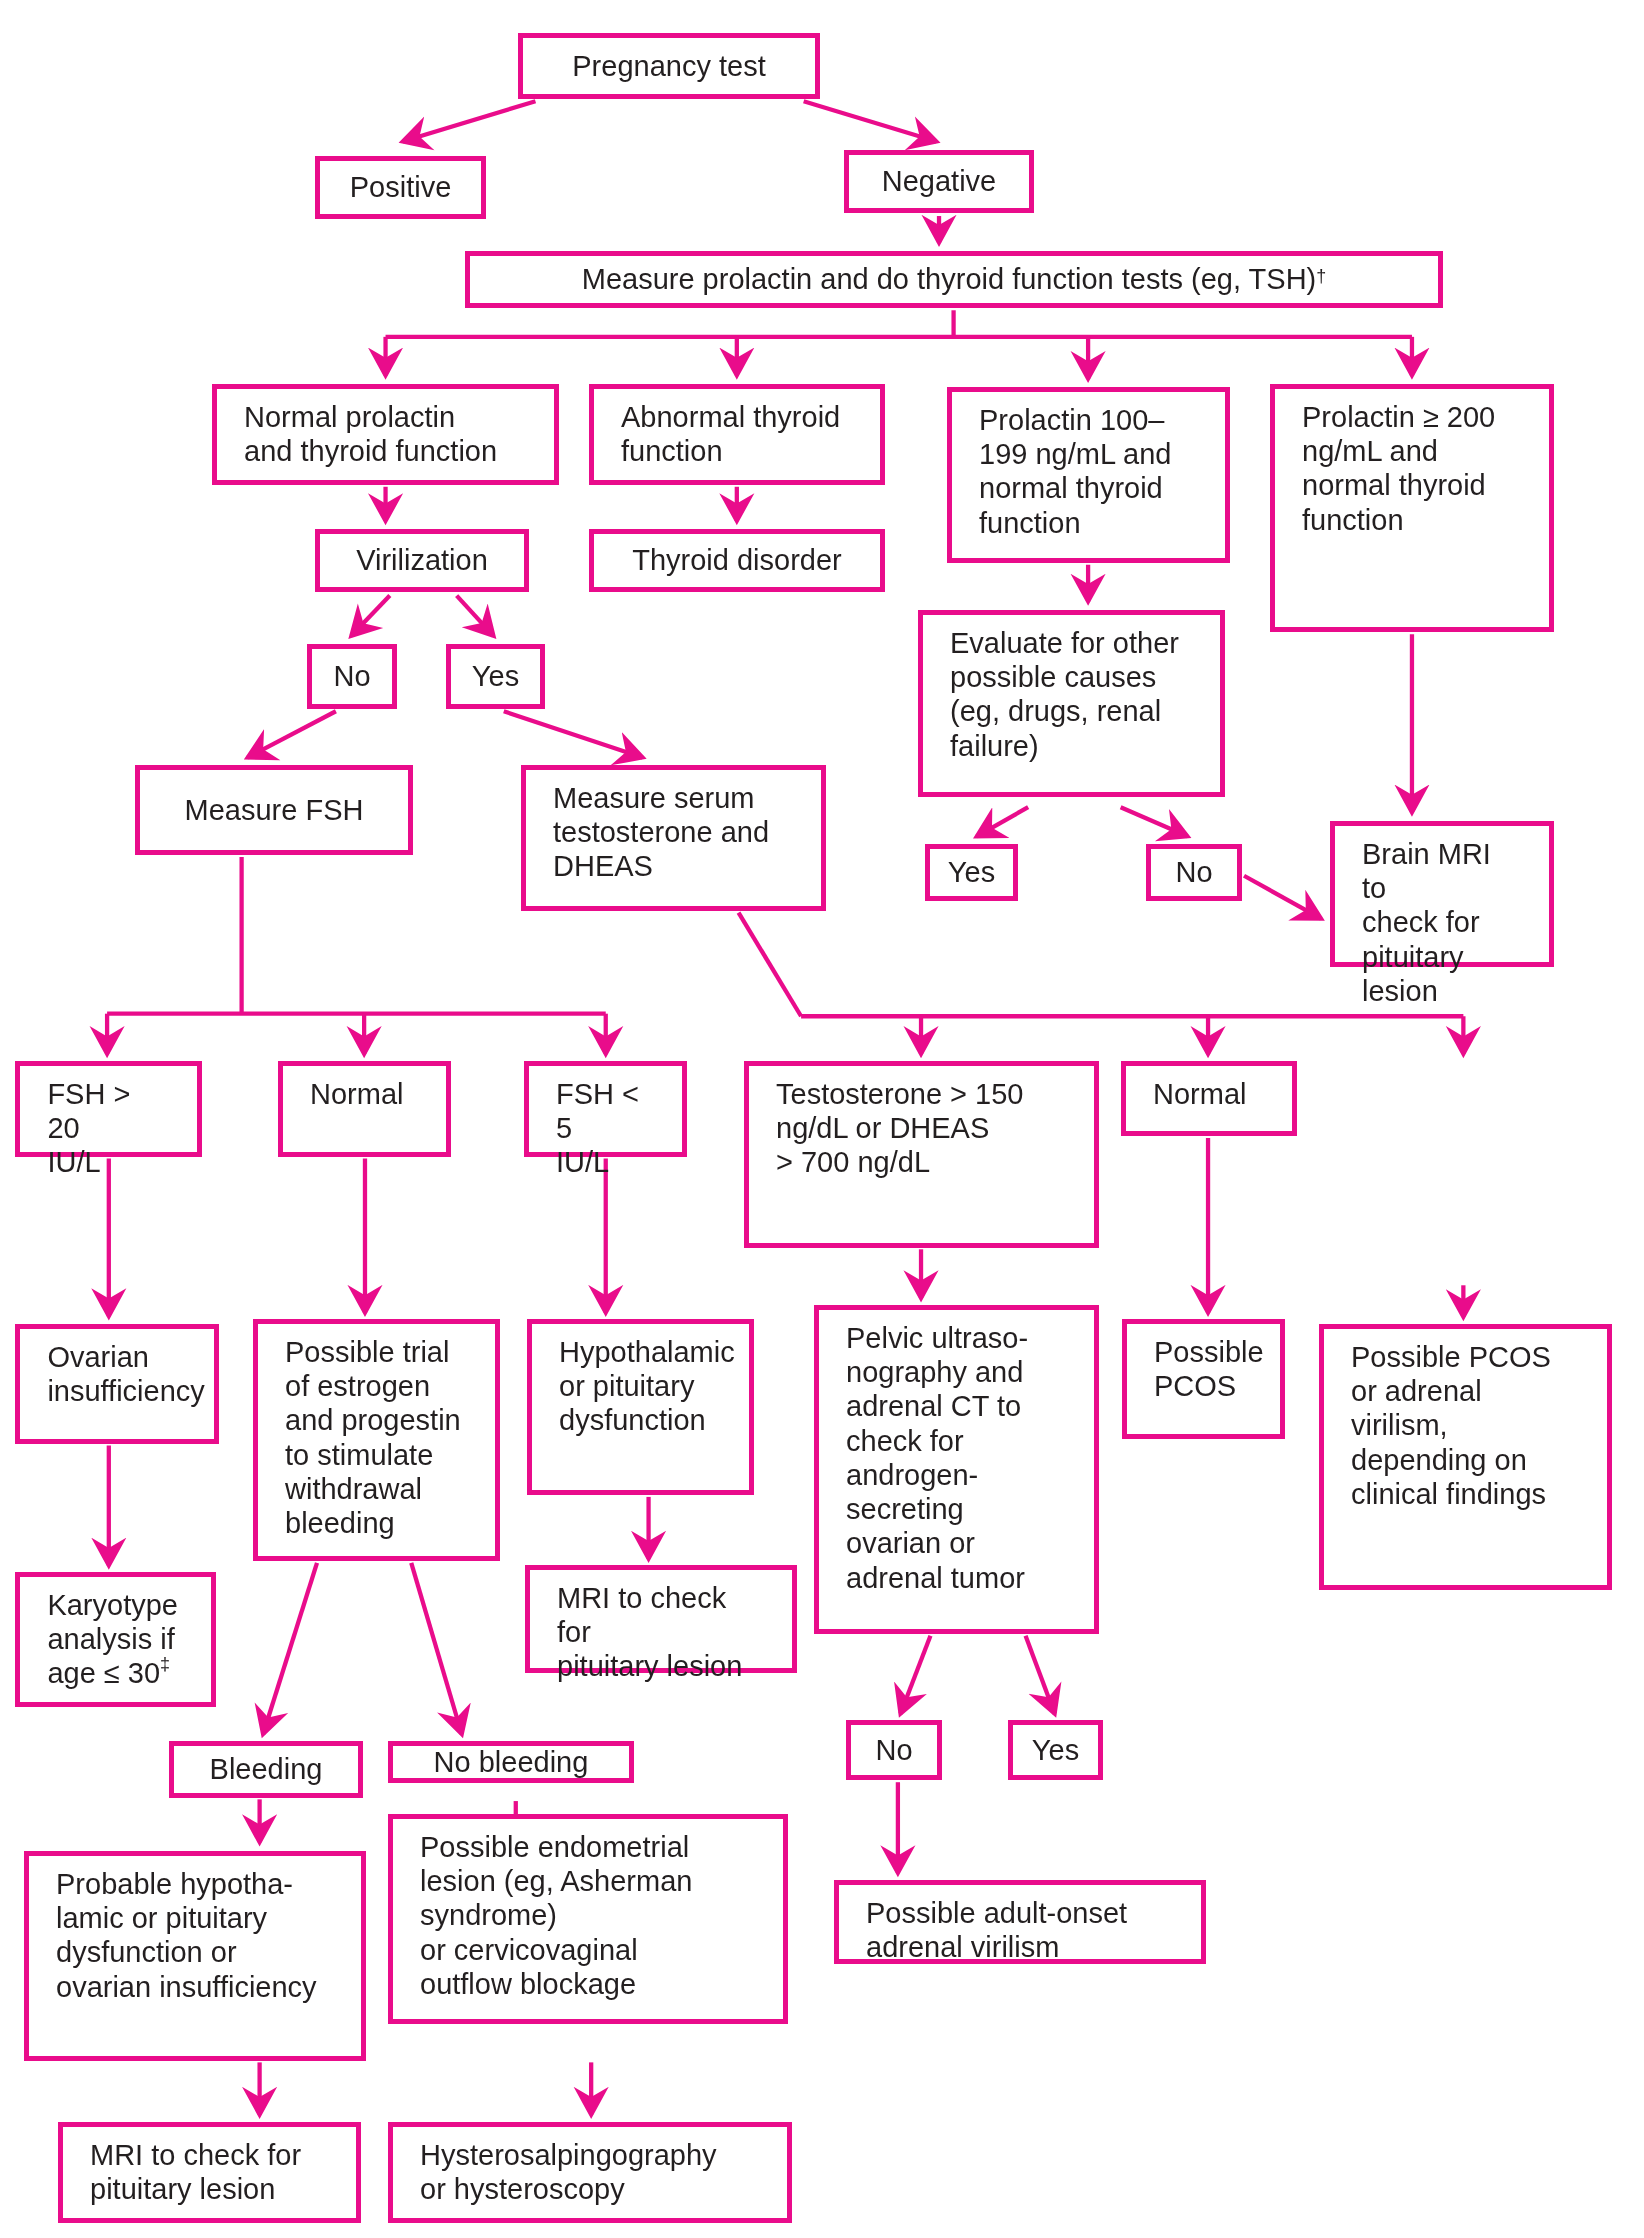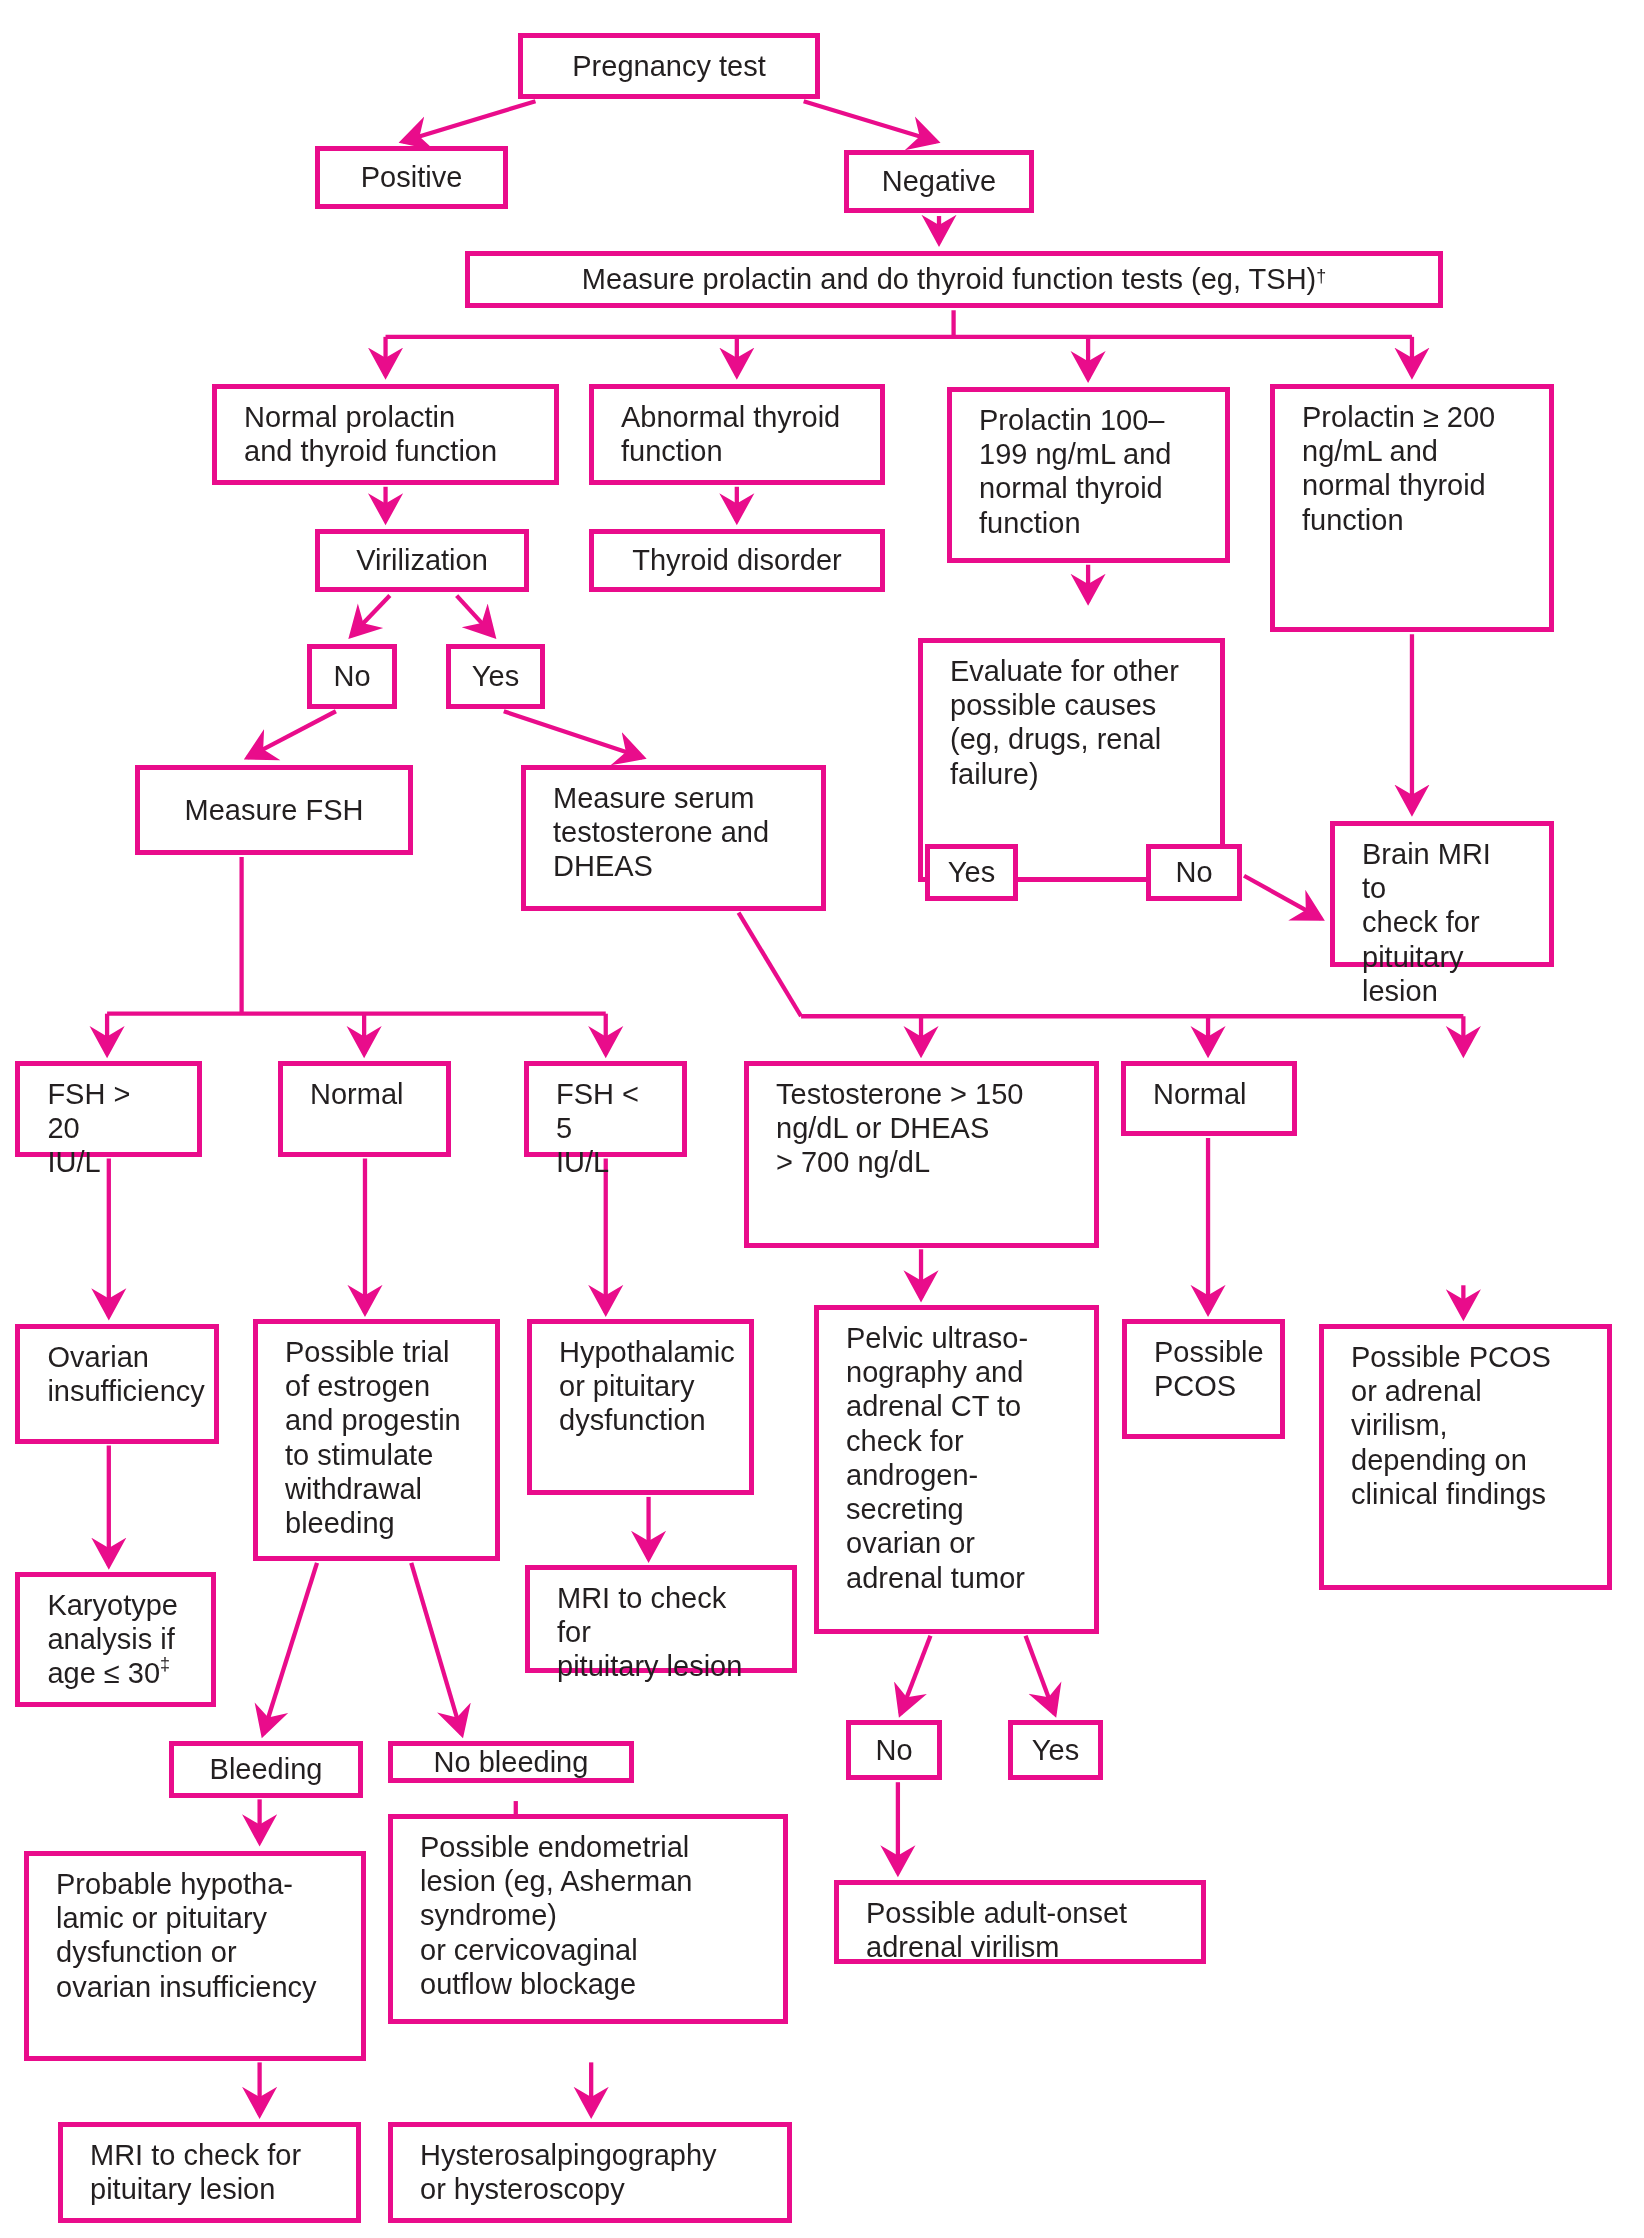--- a/index.html
+++ b/index.html
@@ -112,21 +112,21 @@
     <path d="M1048,2080 V2186" marker-end="url(#arw)"></path>
 
     <path d="M303,2407 V2468" marker-end="url(#arw)"></path>
     <path d="M690,2407 V2468" marker-end="url(#arw)"></path>
   </svg>
 
   <div class="node center" style="left:518px;top:33px;width:302px;height:66px">
     <span class="lbl">Pregnancy test</span>
   </div>
 
-  <div class="node center" style="left:315px;top:146px;width:193px;height:63px">
+  <div class="node center" style="left:315px;top:156px;width:171px;height:63px">
     <span class="lbl">Positive</span>
   </div>
 
   <div class="node center" style="left:844px;top:150px;width:190px;height:63px">
     <span class="lbl">Negative</span>
   </div>
 
   <div class="node center" style="left:465px;top:251px;width:978px;height:57px">
     <span class="lbl">Measure prolactin and do thyroid function tests (eg, TSH)</span>
       <span class="sup">†</span>
@@ -157,21 +157,21 @@
   </div>
 
   <div class="node center" style="left:315px;top:529px;width:214px;height:63px">
     <span class="lbl">Virilization</span>
   </div>
 
   <div class="node center" style="left:589px;top:529px;width:296px;height:63px">
     <span class="lbl">Thyroid disorder</span>
   </div>
 
-  <div class="node" style="left:918px;top:638px;width:307px;height:244px">
+  <div class="node" style="left:918px;top:610px;width:307px;height:187px">
     <span class="lbl">Evaluate for other
 possible causes
 (eg, drugs, renal
 failure)</span>
   </div>
 
   <div class="node center" style="left:307px;top:644px;width:90px;height:65px">
     <span class="lbl">No</span>
   </div>
 

